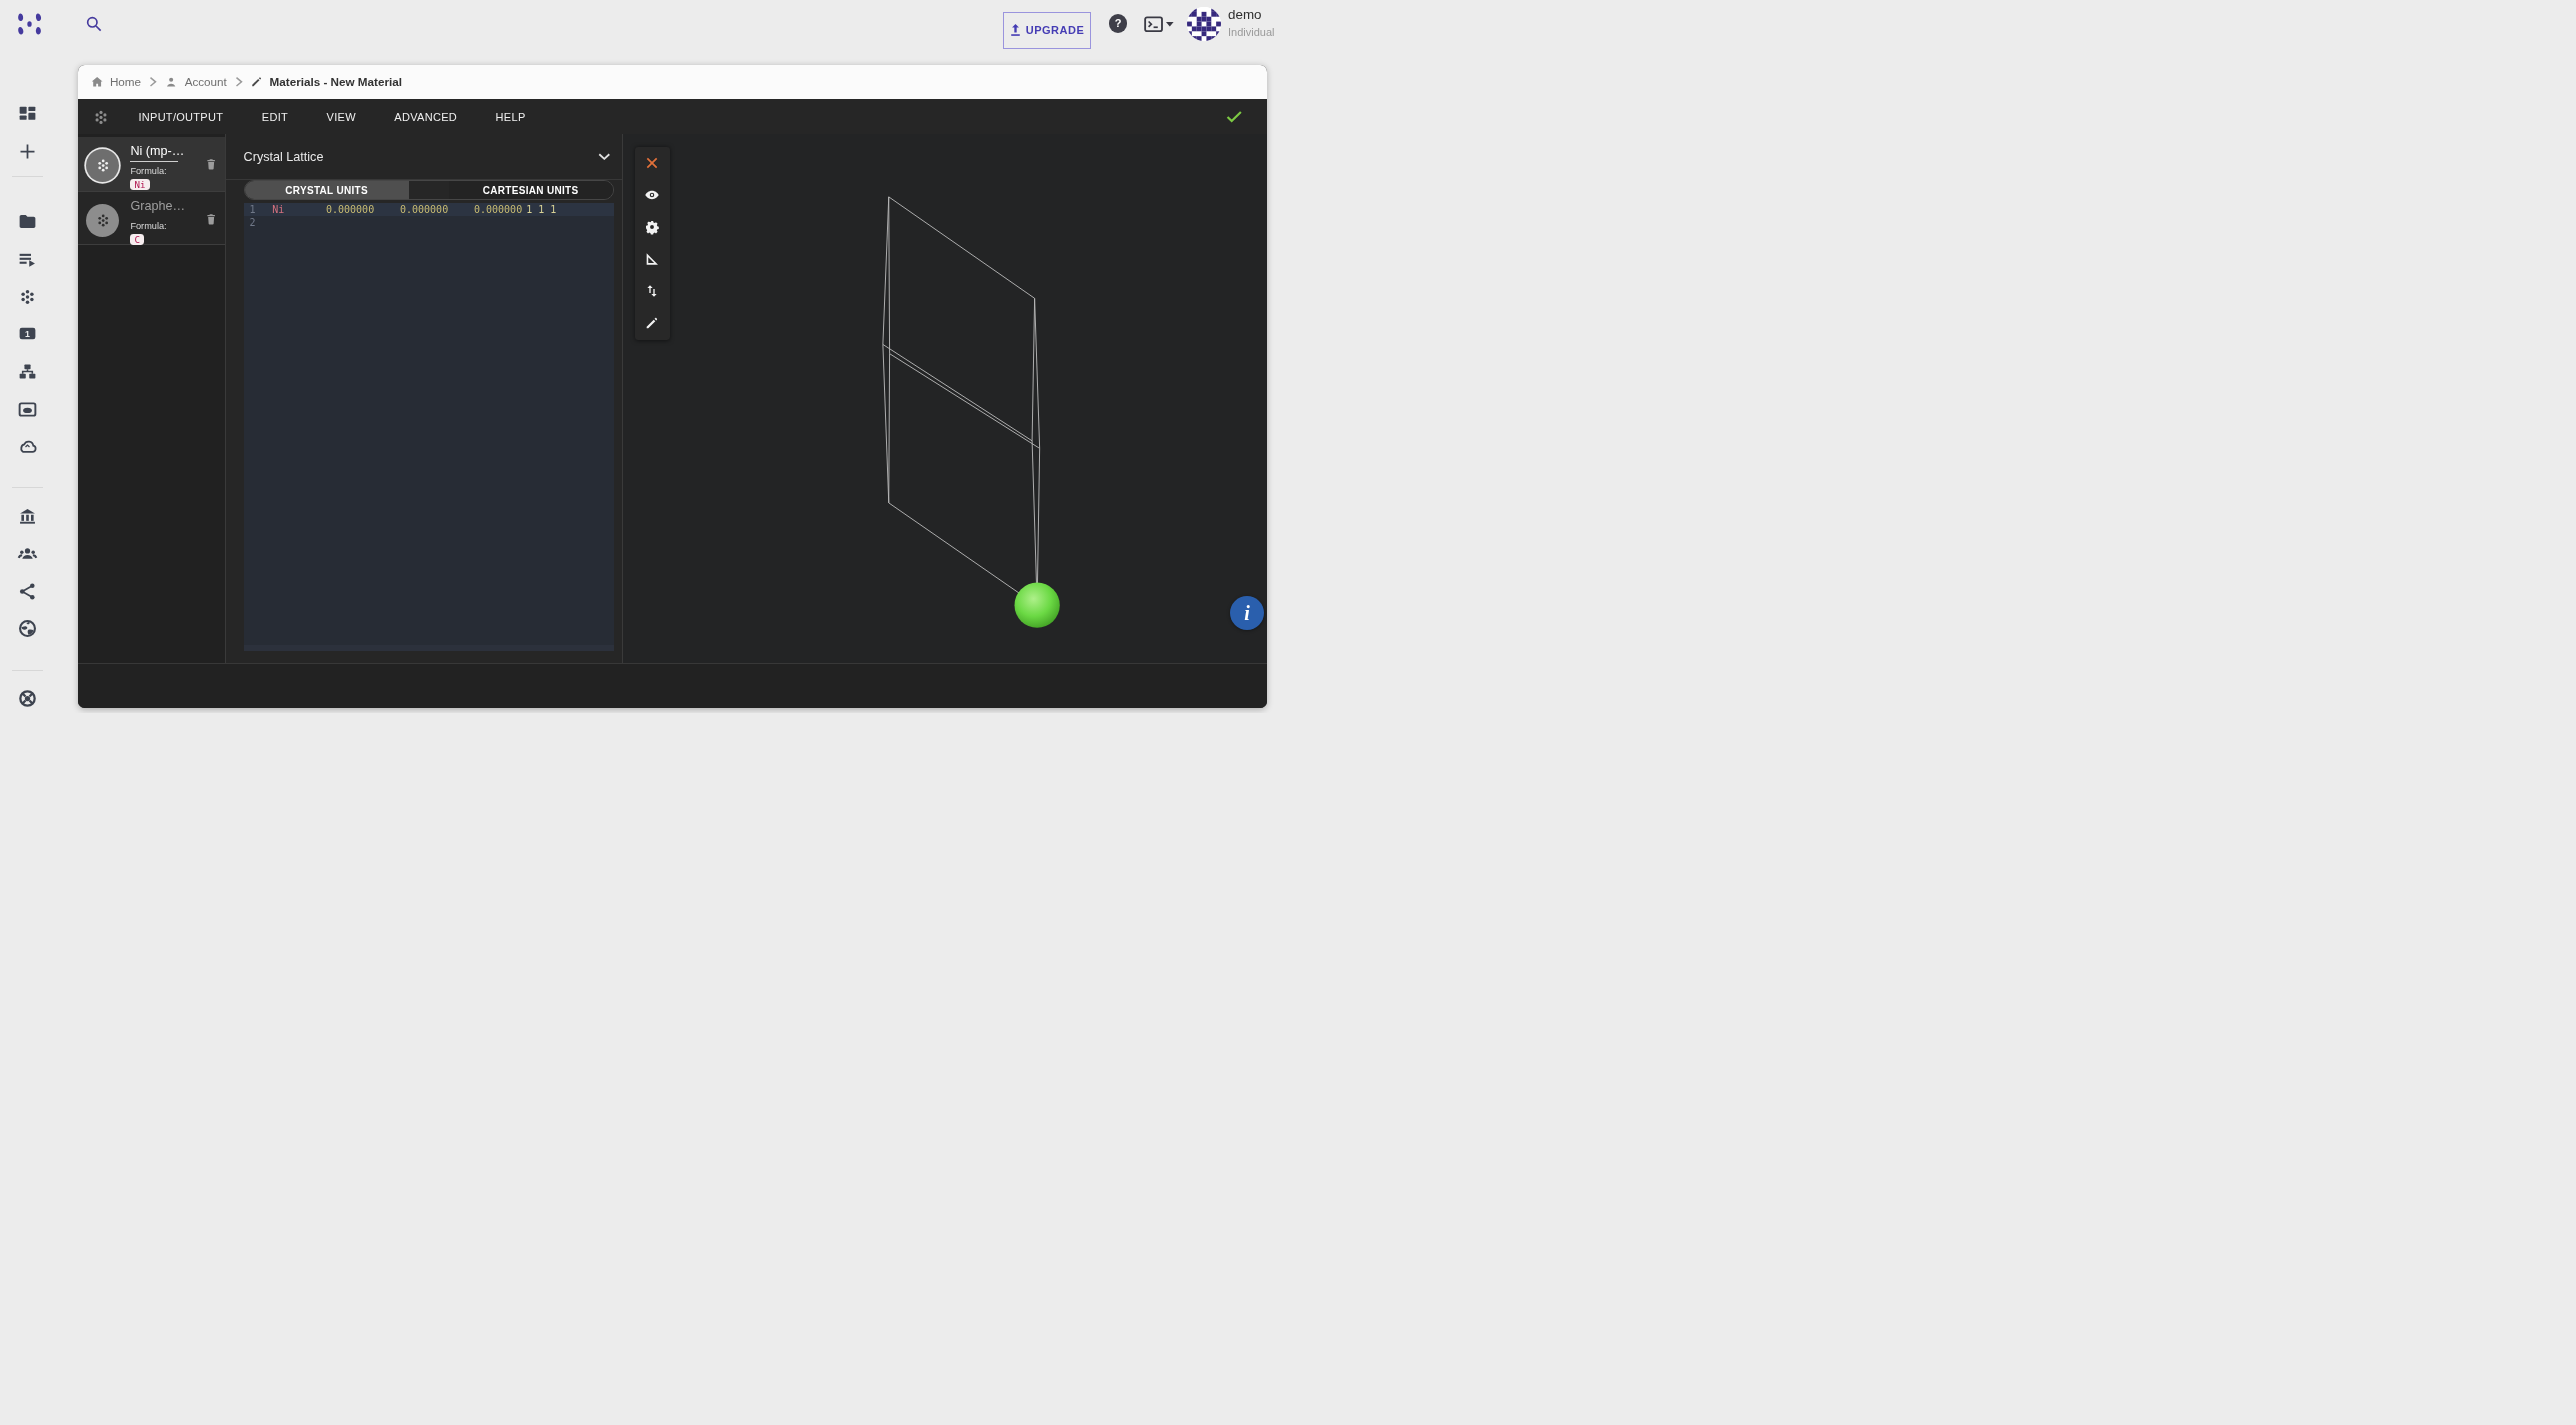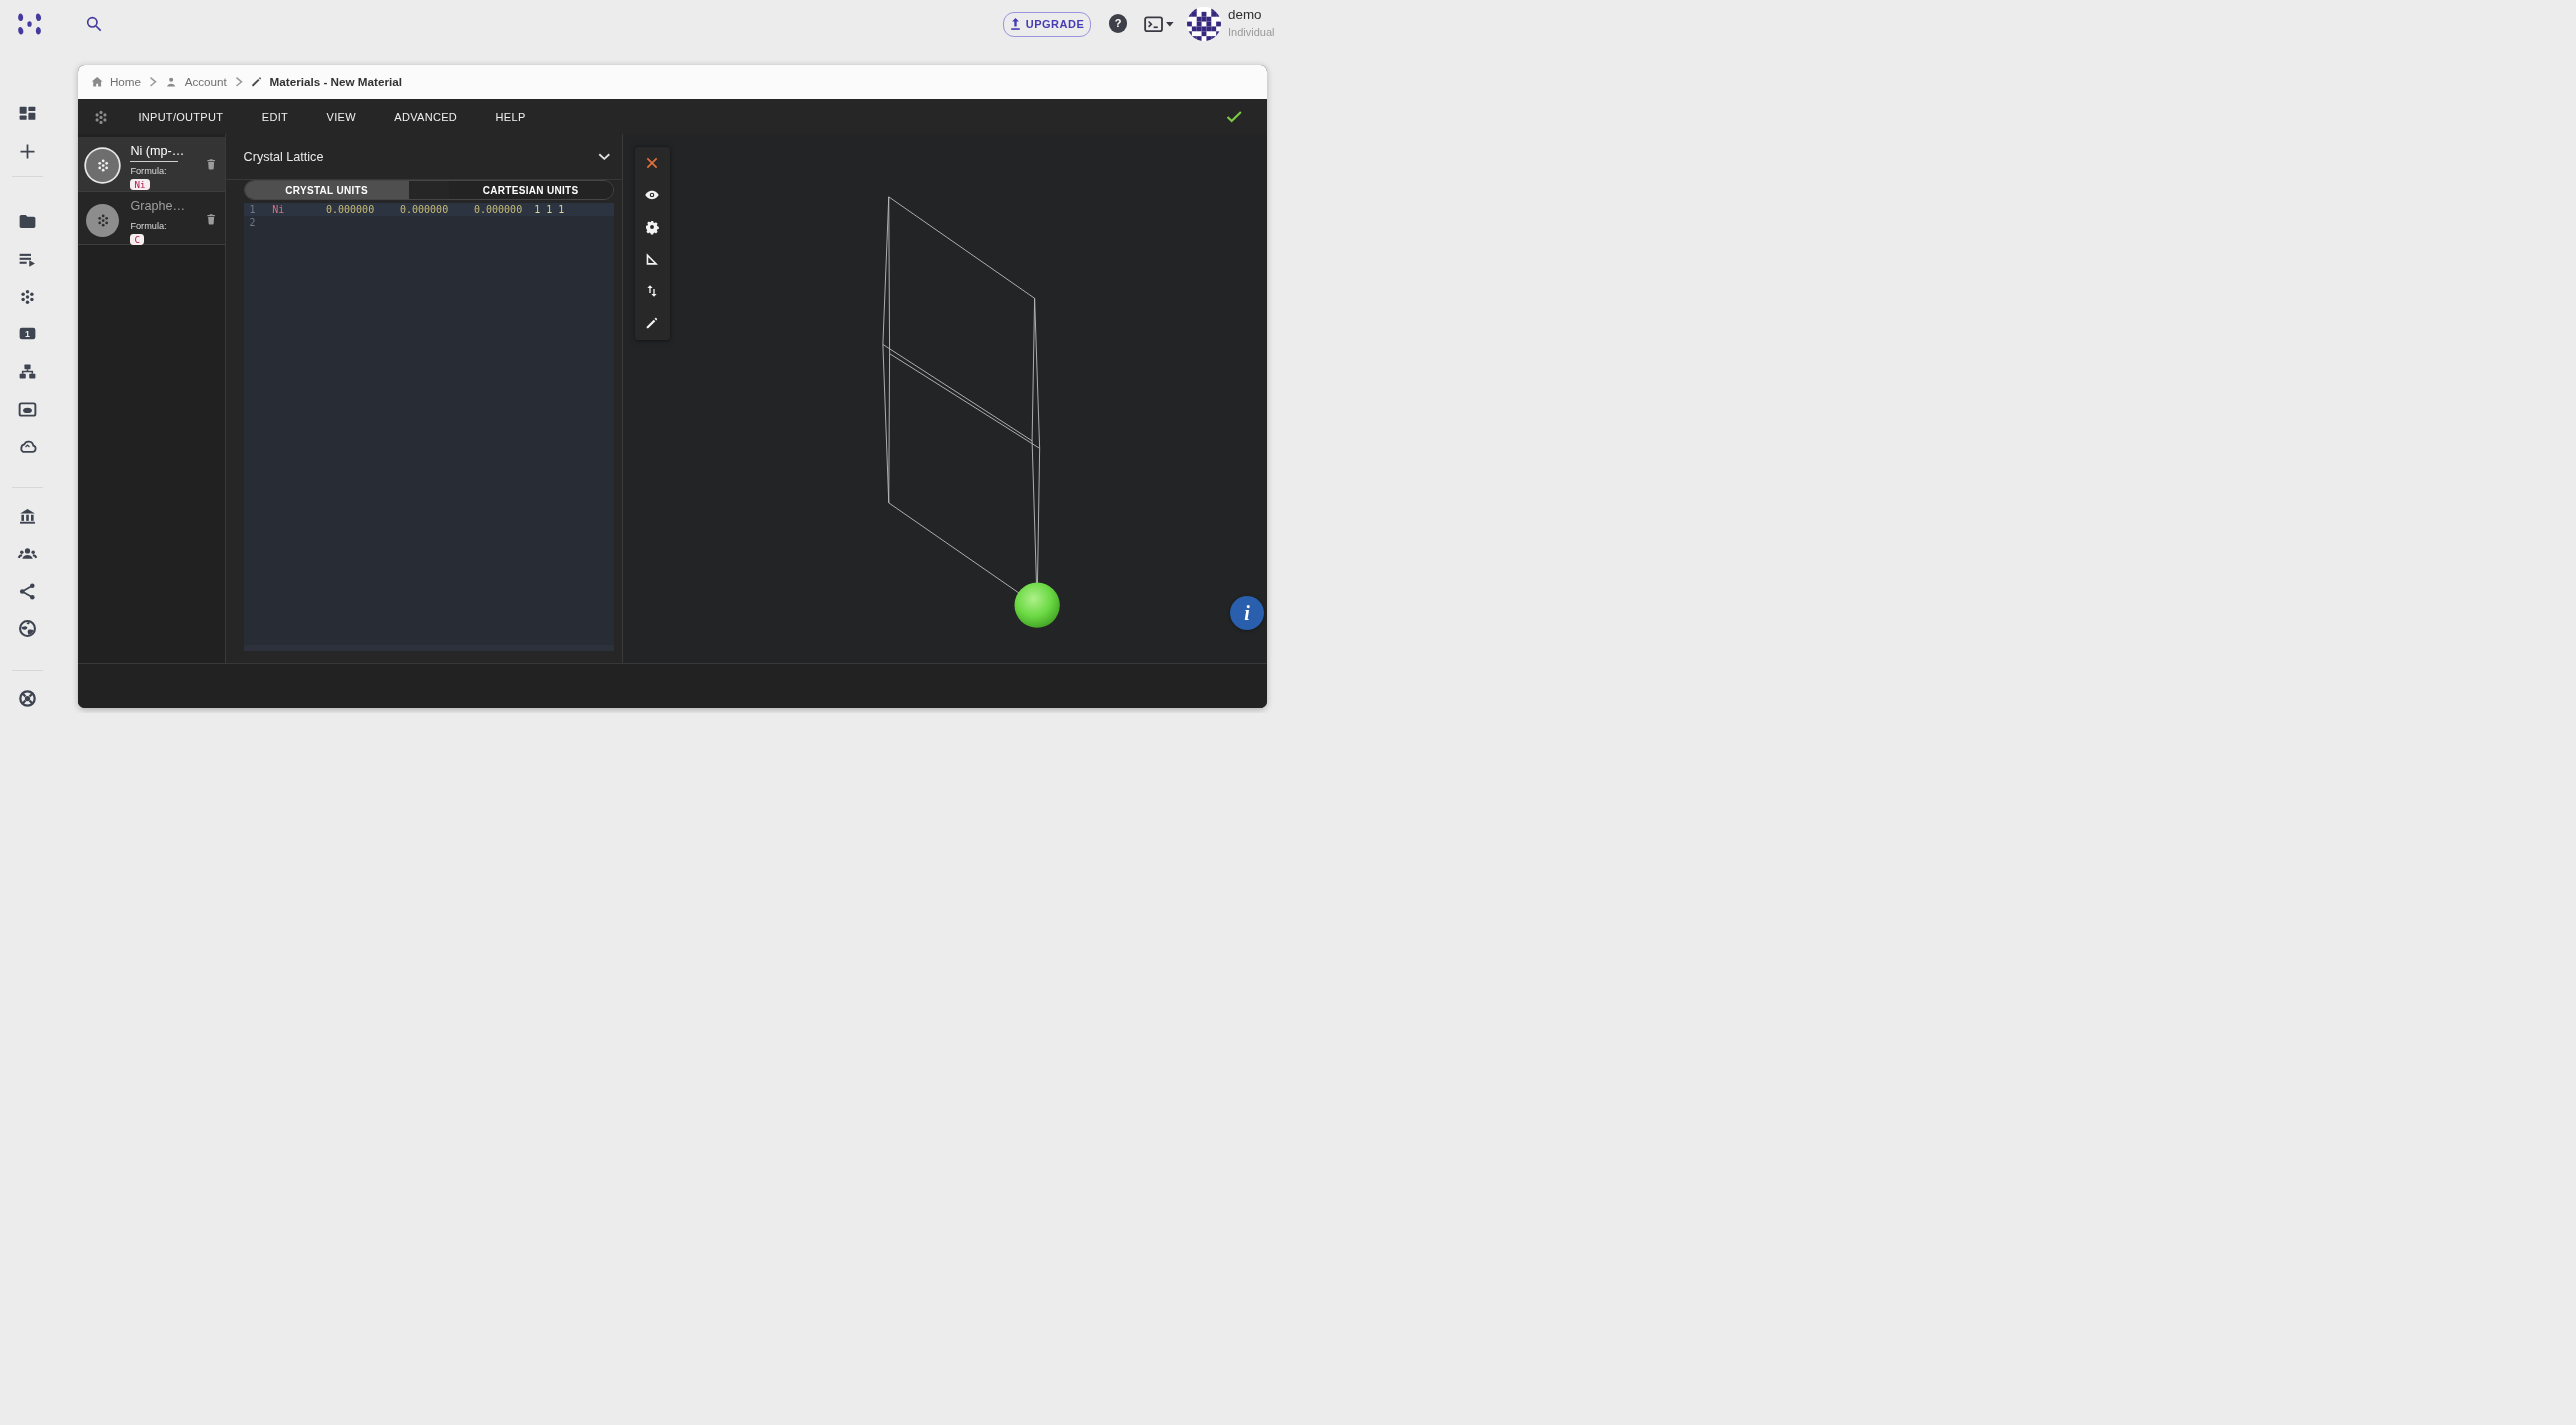--- a/index.html
+++ b/index.html
@@ -4,22 +4,22 @@
 <style>
   * { margin:0; padding:0; box-sizing:border-box; }
   html,body { width:1288px; height:713px; overflow:hidden; }
   body { font-family:"Liberation Sans", sans-serif; background:#ececec; }
   .stage { position:relative; width:1288px; height:713px; background:#ececec; }
 
   
   .topbar { position:absolute; left:0; top:0; width:1288px; height:49px; background:#ececec; }
   .logo { position:absolute; left:16px; top:10px; width:27px; height:28px; }
   .search-btn { position:absolute; left:84px; top:14.3px; width:20px; height:20px; cursor:pointer; }
-  .upgrade-btn { position:absolute; left:1003px; top:11.7px; width:88px; height:25px;
-    border:0.8px solid #9a94dd; border-radius:11px; background:transparent; color:#453cb4;
+  .upgrade-btn { position:absolute; left:1003px; top:11.7px; width:88px; height:37px;
+    border:0.8px solid #9a94dd; border-radius:0; background:transparent; color:#453cb4;
     font-size:11px; font-weight:bold; letter-spacing:0.5px; display:flex; align-items:center;
     justify-content:center; gap:5px; cursor:pointer; }
   .help-btn { position:absolute; left:1109px; top:14.3px; width:18.4px; height:18.4px; border-radius:50%;
     background:#3f3f49; color:#fff; font-size:11px; font-weight:bold; display:flex;
     align-items:center; justify-content:center; cursor:pointer; }
   .term-btn { position:absolute; left:1144px; top:15px; width:30px; height:18.4px; display:flex;
     align-items:center; gap:2.5px; cursor:pointer; }
   .avatar { position:absolute; left:1187px; top:6.7px; width:34px; height:34px; border-radius:50%;
     overflow:hidden; background:#fff; }
   .user-name { position:absolute; left:1228px; top:6.7px; font-size:13.4px; color:#2f2f2f; }
@@ -80,21 +80,21 @@
     font-size:10px; letter-spacing:0.3px; font-weight:bold; cursor:pointer; background:#232323; }
   .tab.active { background:#4f4f4f; }
   .editor { margin:2.5px 8.4px 11.7px 17.6px; flex:1 1 auto; background:#272c35; position:relative;
     font-family:"DejaVu Sans Mono", monospace; font-size:10px; line-height:13.4px; overflow:hidden;
     cursor:text; }
   .code-line { display:flex; padding-left:5.9px; }
   .code-line.active { background:#2c3442; }
   .ln { width:11.7px; color:#707888; flex:0 0 auto; }
   .tok-el { color:#d4717f; margin-left:11px; width:28px; }
   .tok-num { color:#c9bc72; width:74px; text-align:right; }
-  .tok-flags { color:#d8d196; margin-left:12px; }
+  .tok-flags { color:#d8d196; margin-left:4px; }
   .editor-scroll { position:absolute; left:0; right:0; bottom:0; height:5.9px; background:#2c313c; }
 
   
   .view-col { flex:1 1 auto; background:#232425; position:relative; cursor:grab; }
   .vtoolbar { position:absolute; left:11.7px; top:12.6px; width:35px; height:193px; background:#282828;
     border-radius:3.4px; box-shadow:0 0.8px 4.2px rgba(0,0,0,.5); display:flex; flex-direction:column;
     align-items:center; justify-content:space-between; padding:8.4px 0; }
   .vtool { width:16px; height:16px; cursor:pointer; }
   .wireframe { position:absolute; left:0; top:0; }
   .info-btn { position:absolute; left:607px; top:462px; width:34px; height:34px; border-radius:50%;

